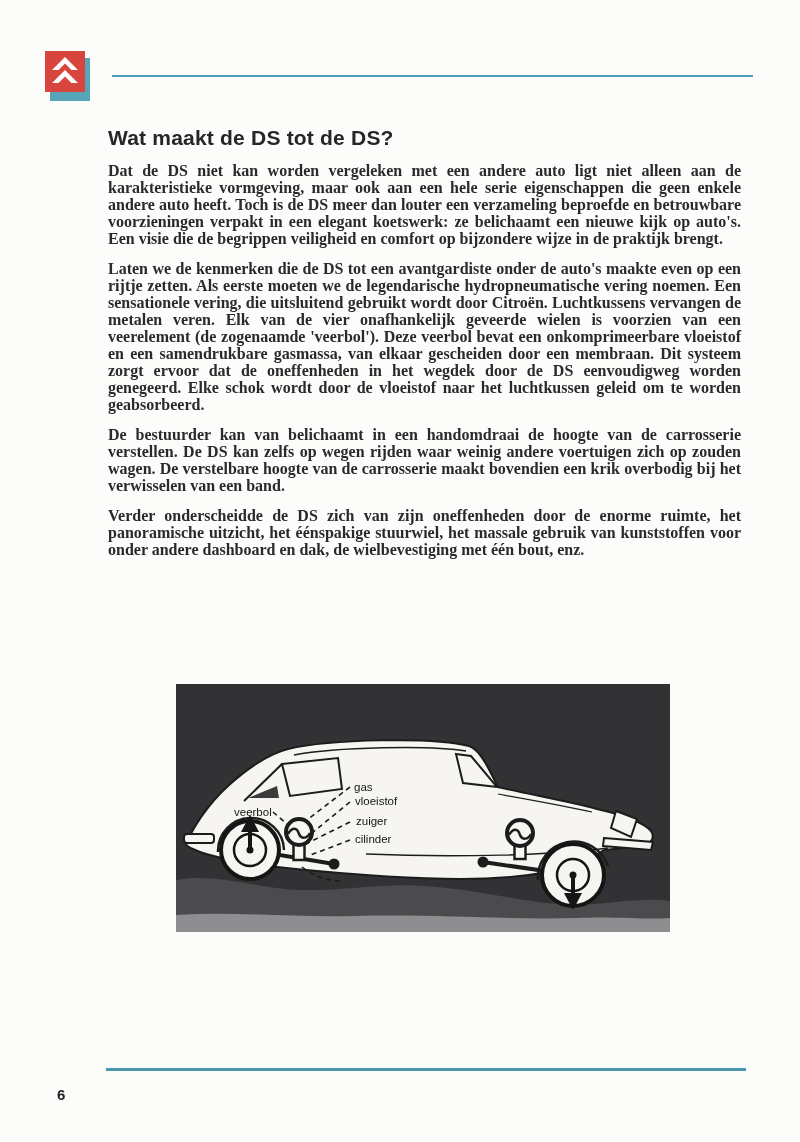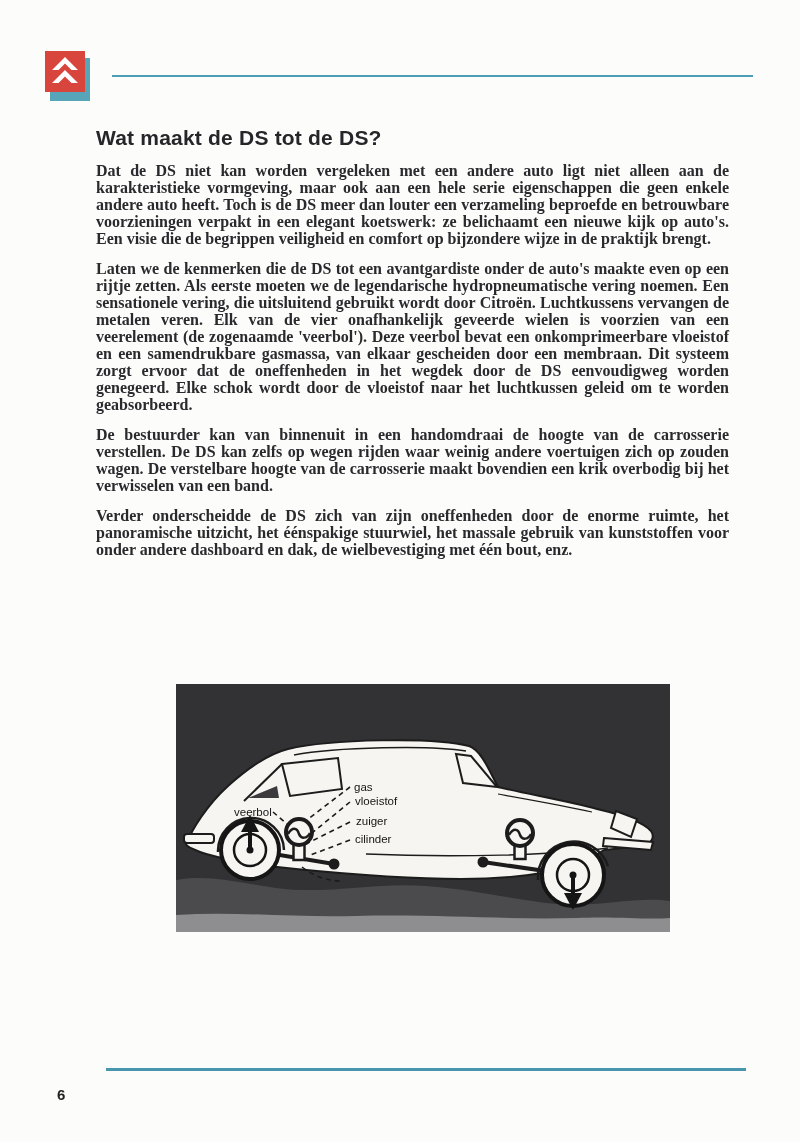--- a/index.html
+++ b/index.html
@@ -8,21 +8,21 @@
     background:#fcfcfa;
     font-family:"Liberation Serif", serif;
     color:#2a2a2e;
     overflow:hidden;
   }
   .logo-wrap{position:absolute;left:45px;top:51px;width:46px;height:50px;}
   .logo-shadow{position:absolute;left:5px;top:7px;width:40px;height:43px;background:#57a5b9;}
   .logo-red{position:absolute;left:0;top:0;width:40px;height:41px;background:#d8453c;display:flex;align-items:center;justify-content:center;}
   .rule-top{position:absolute;left:112px;top:75px;width:641px;height:2px;background:#4e9db6;}
   .rule-bottom{position:absolute;left:106px;top:1068px;width:640px;height:3px;background:#4796ad;}
-  .article{position:absolute;left:96px;top:126px;width:633px;}
+  .article{position:absolute;left:108px;top:126px;width:633px;}
   h1.title{
     font-family:"Liberation Sans", sans-serif;
     font-size:21px;font-weight:bold;color:#26262a;
     margin:0 0 12px 0;letter-spacing:0.2px;
   }
   .article p{
     font-size:16px;line-height:17px;text-align:justify;
     margin:0 0 13px 0;
     font-weight:bold;
   }
@@ -52,21 +52,21 @@
     </svg>
   </div>
 </div>
 
 <div class="rule-top"></div>
 
 <div class="article">
   <h1 class="title">Wat maakt de DS tot de DS?</h1>
   <p>Dat de DS niet kan worden vergeleken met een andere auto ligt niet alleen aan de karakteristieke vormgeving, maar ook aan een hele serie eigenschappen die geen enkele andere auto heeft. Toch is de DS meer dan louter een verzameling beproefde en betrouwbare voorzieningen verpakt in een elegant koetswerk: ze belichaamt een nieuwe kijk op auto's. Een visie die de begrippen veiligheid en comfort op bijzondere wijze in de praktijk brengt.</p>
   <p>Laten we de kenmerken die de DS tot een avantgardiste onder de auto's maakte even op een rijtje zetten. Als eerste moeten we de legendarische hydropneumatische vering noemen. Een sensationele vering, die uitsluitend gebruikt wordt door Citroën. Luchtkussens vervangen de metalen veren. Elk van de vier onafhankelijk geveerde wielen is voorzien van een veerelement (de zogenaamde 'veerbol'). Deze veerbol bevat een onkomprimeerbare vloeistof en een samendrukbare gasmassa, van elkaar gescheiden door een membraan. Dit systeem zorgt ervoor dat de oneffenheden in het wegdek door de DS eenvoudigweg worden genegeerd. Elke schok wordt door de vloeistof naar het luchtkussen geleid om te worden geabsorbeerd.</p>
-  <p>De bestuurder kan van binnenuit in een handomdraai de hoogte van de carrosserie verstellen. De DS kan zelfs op wegen rijden waar weinig andere voertuigen zich op zouden wagen. De verstelbare hoogte van de carrosserie maakt bovendien een krik overbodig bij het verwisselen van een band.</p>
+  <p>De bestuurder kan van belichaamt in een handomdraai de hoogte van de carrosserie verstellen. De DS kan zelfs op wegen rijden waar weinig andere voertuigen zich op zouden wagen. De verstelbare hoogte van de carrosserie maakt bovendien een krik overbodig bij het verwisselen van een band.</p>
   <p>Verder onderscheidde de DS zich van zijn oneffenheden door de enorme ruimte, het panoramische uitzicht, het éénspakige stuurwiel, het massale gebruik van kunststoffen voor onder andere dashboard en dak, de wielbevestiging met één bout, enz.</p>
 </div>
 
 <div class="figure">
   <svg width="494" height="248" viewBox="0 0 494 248">
 
     <rect x="0" y="0" width="494" height="248" fill="#323235"></rect>
 
     <path d="M0,196 C30,190 60,198 100,204 C150,211 200,198 250,202 C300,206 340,216 380,220 C420,224 460,212 494,217 L494,248 L0,248 Z" fill="#4b4b4e"></path>
     <path d="M0,231 C60,227 120,234 180,232 C260,230 330,236 400,234 C440,232 470,236 494,234 L494,248 L0,248 Z" fill="#8e8e90"></path>

